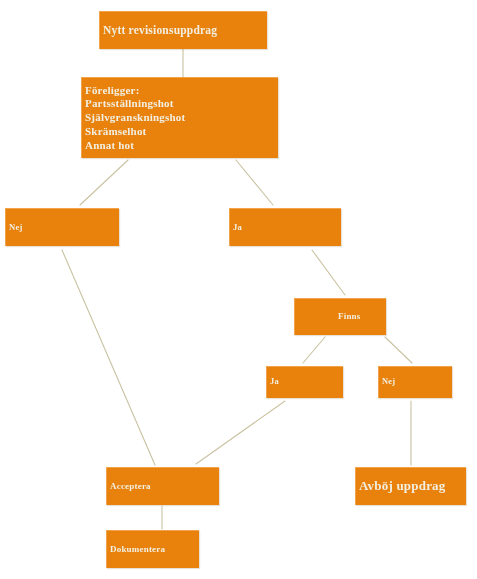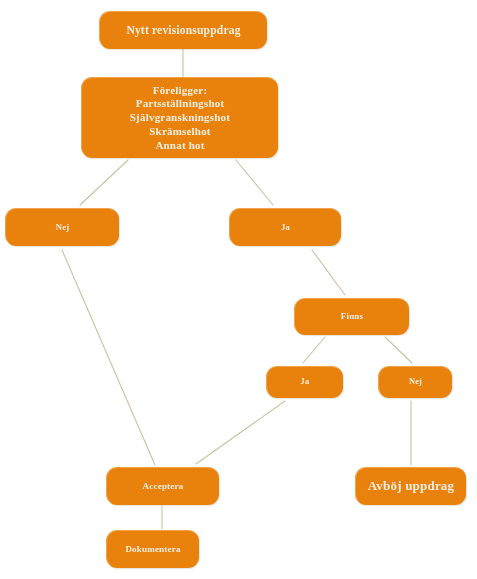--- a/index.html
+++ b/index.html
@@ -26,46 +26,44 @@
     height: 579px;
     pointer-events: none;
   }
   .node {
     position: absolute;
     background: #E8820C;
     box-sizing: border-box;
     display: flex;
     align-items: center;
     justify-content: center;
-    text-align: center;
     color: #F2EFE2;
     font-weight: bold;
     letter-spacing: 0.2px;
     line-height: 1.25;
     border-left: 1px solid #F0A34B;
     border-top: 1px solid #F0A34B;
     box-shadow: 1px 1px 1px rgba(120,90,40,0.18);
-    border-radius: 11px;
     -webkit-font-smoothing: antialiased;
   }
   .node .lbl {
     display: block;
     width: 100%;
     padding: 0 3px;
     box-sizing: border-box;
   }
   .node .lbl .ln {
     display: block;
   }
   
   #node-start      { left: 99px;  top: 11px;  width: 168px; height: 38px;  font-size: 11.5px; }
   #node-threats    { left: 81px;  top: 77px;  width: 197px; height: 81px;  font-size: 11px; }
   #node-nej1       { left: 5px;   top: 208px; width: 114px; height: 38px;  font-size: 8.6px; }
   #node-ja1        { left: 229px; top: 208px; width: 112px; height: 38px;  font-size: 8.6px; }
-  #node-counter    { left: 294px; top: 298px; width: 115px; height: 37px;  font-size: 9px; }
+  #node-counter    { left: 294px; top: 298px; width: 92px; height: 37px;  font-size: 9px; padding-left: 40px; }
   #node-ja2        { left: 266px; top: 366px; width: 77px;  height: 32px;  font-size: 8.4px; }
   #node-nej2       { left: 378px; top: 366px; width: 74px;  height: 32px;  font-size: 8.4px; }
   #node-accept     { left: 106px; top: 467px; width: 113px; height: 38px;  font-size: 9px; }
   #node-decline    { left: 355px; top: 467px; width: 111px; height: 38px;  font-size: 13px; }
   #node-document   { left: 106px; top: 530px; width: 93px; height: 38px;  font-size: 9px; }
 </style>
 </head>
 <body>
 
 <div id="canvas">

